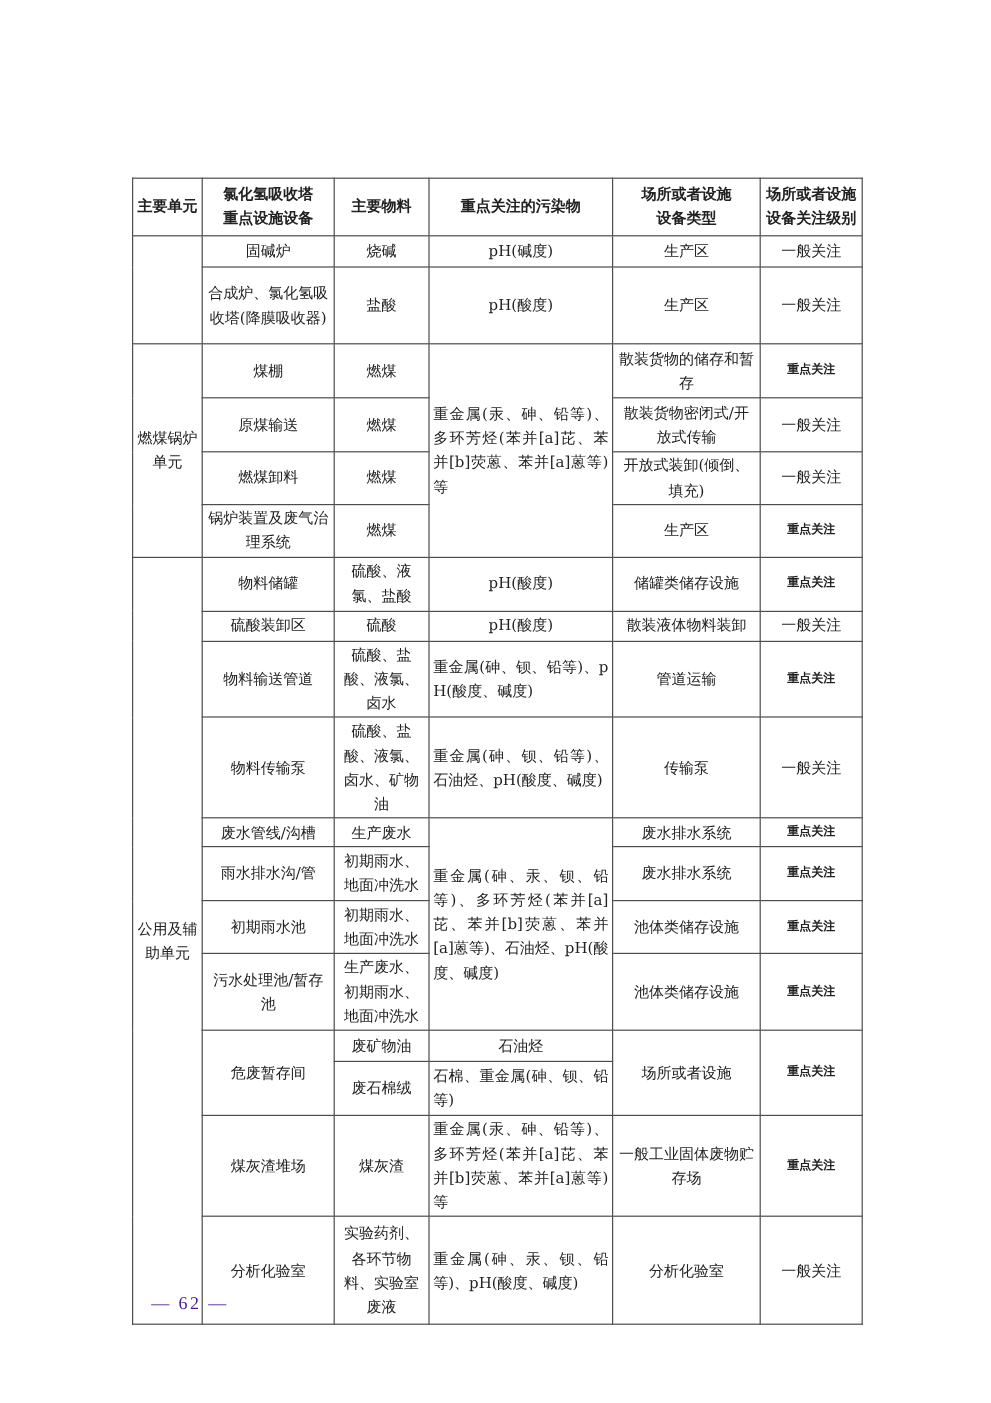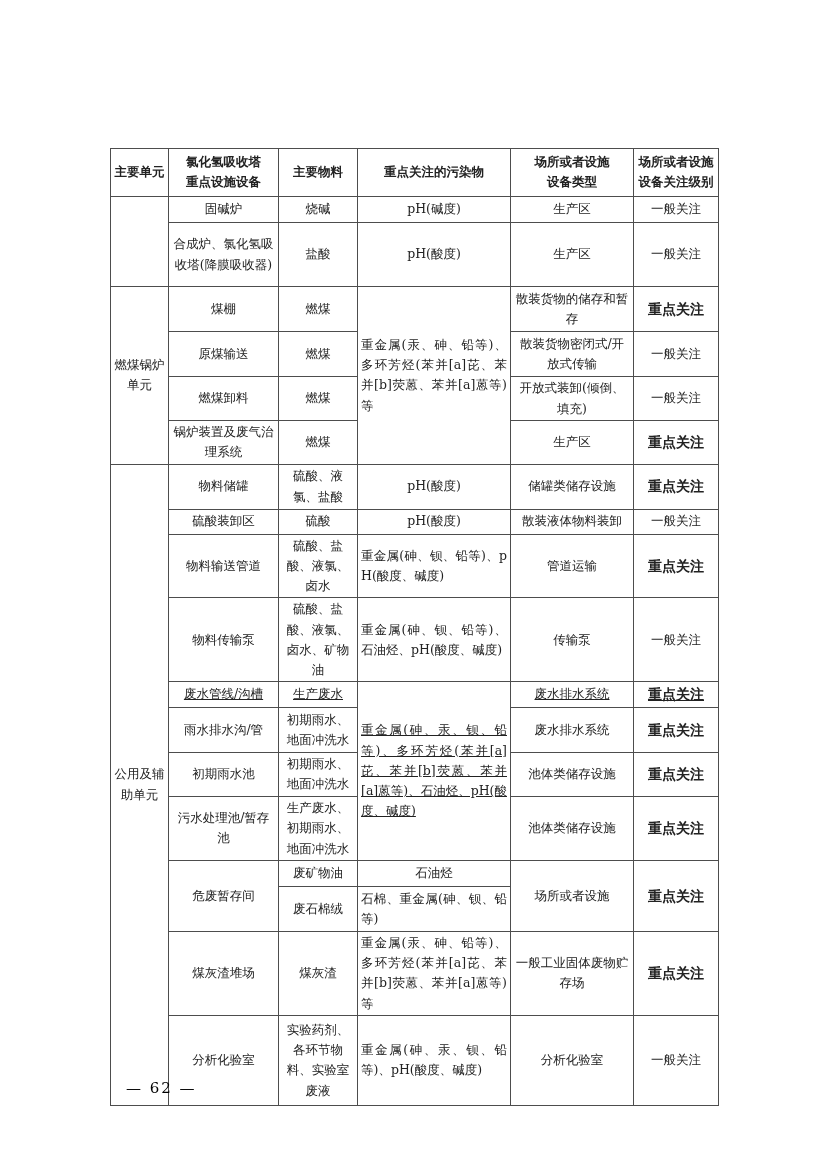--- a/index.html
+++ b/index.html
@@ -32,28 +32,29 @@
     font-size: 12.5px;
     line-height: 1.55;
     white-space: pre-line;
   }
   table.facility td.jl {
     text-align: justify;
     text-justify: inter-character;
   }
   table.facility td.bold {
     font-weight: bold;
-    font-size: 14px;
+    font-size: 10px;
   }
   .page-number {
     position: absolute;
     left: 126px; top: 1079px;
     font-size: 15px;
     letter-spacing: 2px;
-    color: #000000;
+    color: #4c1d95;
+    font-family: Liberation Serif, serif;
   }
 </style>
 </head>
 <body>
 
 <div class="page">
   <table class="facility">
     <colgroup>
         <col style="width: 58px;">
         <col style="width: 110px;">
@@ -139,21 +140,21 @@
           <td>管道运输</td>
           <td class="bold">重点关注</td>
         </tr>
         <tr style="height: 65px;">
           <td>物料传输泵</td>
           <td>硫酸、盐酸、液氯、卤水、矿物油</td>
           <td class="jl">重金属(砷、钡、铅等)、石油烃、pH(酸度、碱度)</td>
           <td>传输泵</td>
           <td>一般关注</td>
         </tr>
-        <tr style="height: 24px; text-decoration: underline;">
+        <tr style="height: 24px;">
           <td>废水管线/沟槽</td>
           <td>生产废水</td>
           <td rowspan="4" class="jl">重金属(砷、汞、钡、铅等)、多环芳烃(苯并[a]芘、苯并[b]荧蒽、苯并[a]蒽等)、石油烃、pH(酸度、碱度)</td>
           <td>废水排水系统</td>
           <td class="bold">重点关注</td>
         </tr>
         <tr style="height: 45px;">
           <td>雨水排水沟/管</td>
           <td>初期雨水、地面冲洗水</td>
           <td>废水排水系统</td>

